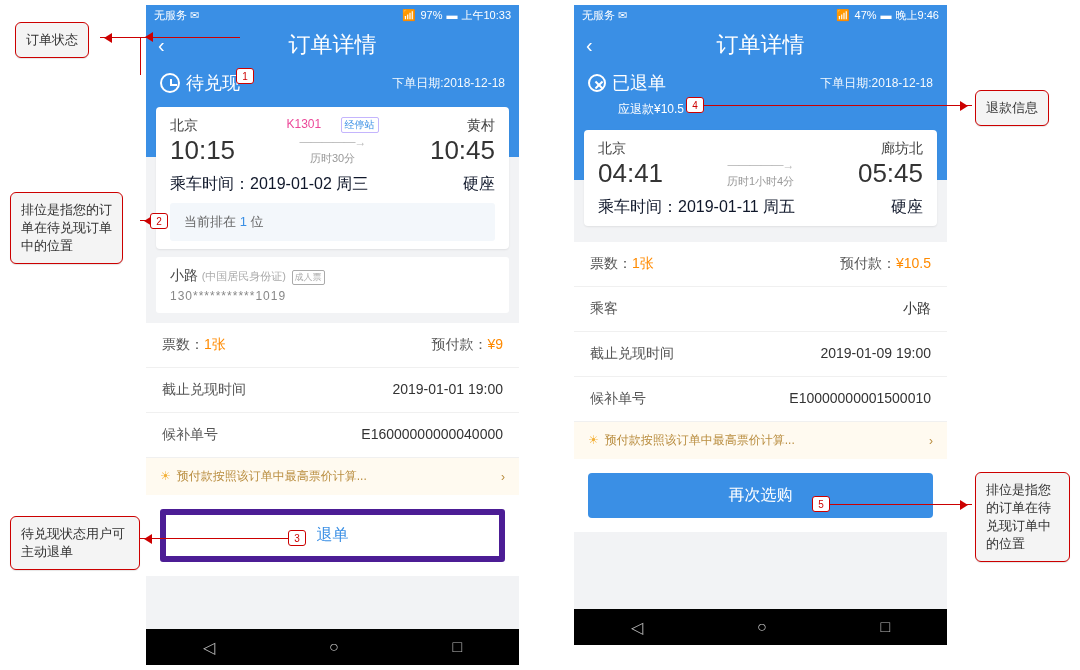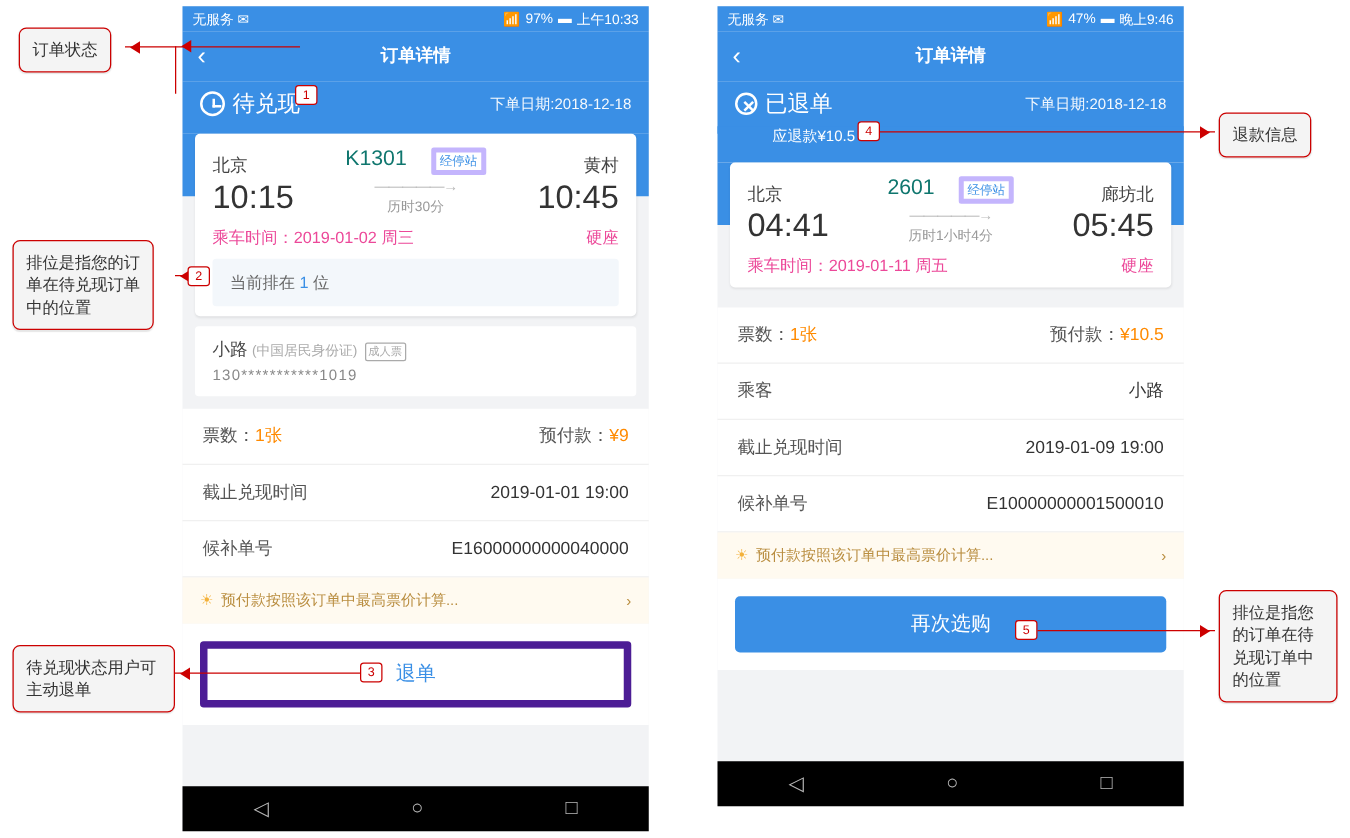--- a/index.html
+++ b/index.html
@@ -3,37 +3,37 @@
 <meta charset="utf-8">
 <style>
   * { box-sizing: border-box; }
   body { margin:0; padding:0; background:#fff; font-family:-apple-system,"Helvetica Neue",Arial,"PingFang SC","Microsoft YaHei",sans-serif; width:1080px; height:670px; position:relative; }
   .phone { position:absolute; width:373px; background:#f2f3f5; }
   .phone-left { left:146px; top:5px; height:660px; }
   .phone-right { left:574px; top:5px; height:640px; }
   .statusbar { background:#3a8fe5; color:#fff; height:20px; font-size:11px; display:flex; align-items:center; padding:0 8px; justify-content:space-between; }
   .statusbar .r { display:flex; gap:4px; align-items:center; }
   .header { background:#3a8fe5; color:#fff; height:40px; display:flex; align-items:center; padding:0 12px; position:relative; }
-  .header .title { position:absolute; left:0; right:0; text-align:center; font-size:14px;font-weight:bold; }
+  .header .title { position:absolute; left:0; right:0; text-align:center; font-size:22px; }
   .back-icon { font-size:20px; font-weight:300; }
   .status-row { background:#3a8fe5; color:#fff; padding:6px 14px 12px; display:flex; align-items:center; justify-content:space-between; }
   .status-row .st { display:flex; align-items:center; gap:6px; font-size:18px; }
   .status-row .date { font-size:12px; opacity:.95; }
   .refund-row { background:#3a8fe5; color:#fff; font-size:12px; padding:0 14px 12px 44px; margin-top:-6px; }
   .blue-bg { background:#3a8fe5; height:50px; margin-bottom:-50px; }
   .card { background:#fff; margin:0 10px; border-radius:4px; box-shadow:0 1px 2px rgba(0,0,0,0.08); padding:10px 14px 8px; position:relative; z-index:1; }
   .train-row { display:flex; justify-content:space-between; align-items:flex-end; }
   .city { font-size:14px; color:#444; }
   .time { font-size:26px; color:#333; font-weight:400; }
   .mid { text-align:center; font-size:12px; color:#888; flex:1; padding:0 4px; }
-  .mid .tno { color:#0f766e; font-size:17px; }
-  .mid .badge { display:inline-block; border:4px solid #c4b5fd; color:#3a8fe5; font-size:10px; padding:0 3px; border-radius:2px; margin-left:16px; }
+  .mid .tno { color:#ec4899; font-size:12px; }
+  .mid .badge { display:inline-block; border:1px solid #c4b5fd; color:#3a8fe5; font-size:10px; padding:0 3px; border-radius:2px; margin-left:16px; }
   .mid .arrow { color:#bbb; font-size:12px; letter-spacing:-1px; margin:2px 0; }
   .dur { color:#999; font-size:11px; }
-  .info-line { font-size:13px; color:#ec4899; margin-top:8px; display:flex; justify-content:space-between; }
+  .info-line { font-size:16px; color:#0f172a; margin-top:8px; display:flex; justify-content:space-between; }
   .queue { background:#f3f7fb; margin:8px 0 0; padding:10px 14px; font-size:13px; color:#666; border-radius:3px; }
   .queue b { color:#3a8fe5; font-weight:normal; }
   .pax { background:#fff; margin:8px 10px 0; padding:10px 14px; border-radius:3px; font-size:13px; }
   .pax .name { color:#444; font-size:14px; }
   .pax .sub { color:#aaa; font-size:11px; }
   .pax .tag { display:inline-block; border:1px solid #aaa; color:#aaa; font-size:9px; padding:0 2px; border-radius:2px; margin-left:2px; }
   .pax .id { color:#888; letter-spacing:1px; margin-top:4px; font-size:12px; }
   .list { background:#fff; margin:10px 0 0; }
   .row { display:flex; justify-content:space-between; padding:13px 16px; font-size:14px; color:#555; border-bottom:1px solid #f0f0f0; }
   .row .val { color:#333; }
@@ -172,21 +172,20 @@
   </div>
   <div class="refund-row"><span>应退款</span><span>¥10.5</span></div>
   <div class="blue-bg"></div>
   <div class="card">
     <div class="train-row">
       <div>
         <div class="city">北京</div>
         <div class="time">04:41</div>
       </div>
       <div class="mid">
-        <div><span class="tno">2601</span> <span class="badge">经停站</span></div>
         <div class="arrow">―――――→</div>
         <div class="dur">历时1小时4分</div>
       </div>
       <div style="text-align:right">
         <div class="city">廊坊北</div>
         <div class="time">05:45</div>
       </div>
     </div>
     <div class="info-line">
       <span><span>乘车时间：</span><span>2019-01-11 周五</span></span>

